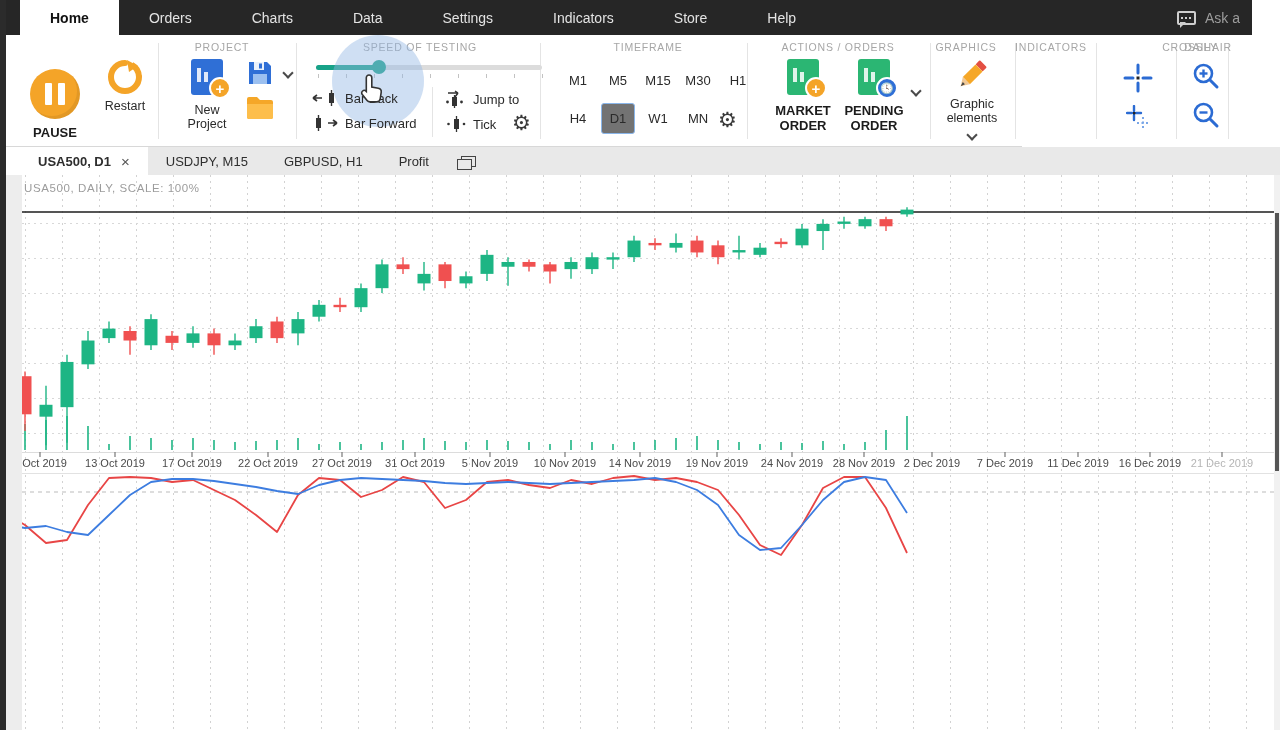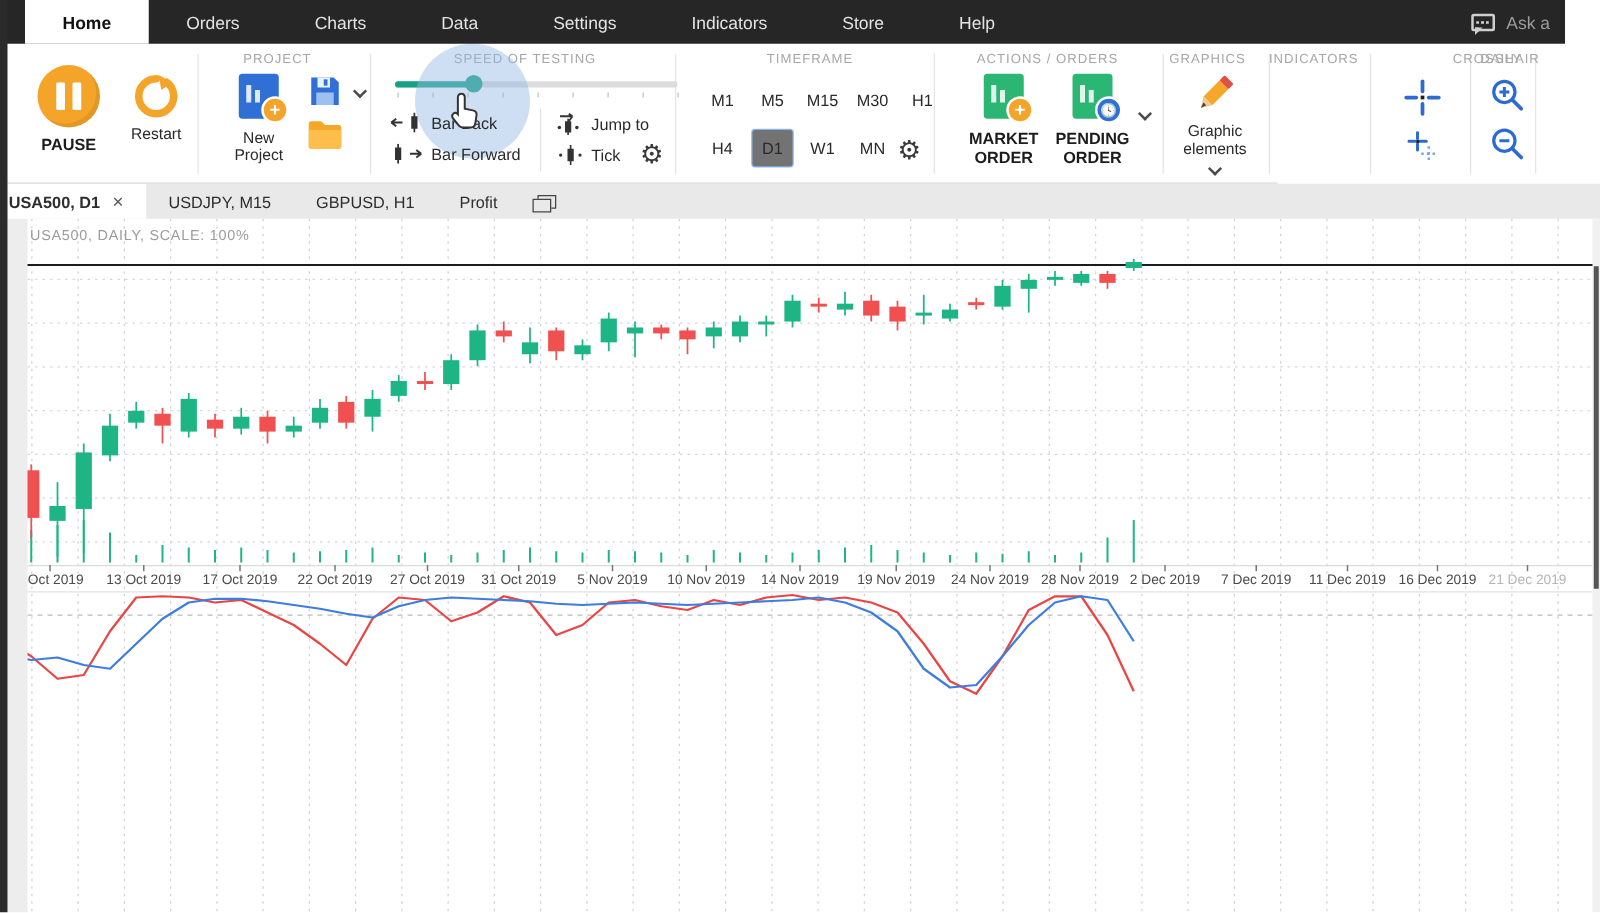--- a/index.html
+++ b/index.html
@@ -19,21 +19,21 @@
   .bubble::after { content:""; position:absolute; left:1px; bottom:-5px; border:3px solid transparent; border-top-color:#cfcfcf; border-left-color:#cfcfcf; }
 
   
   .ribbon { position:absolute; left:6px; top:35px; width:1016px; height:112px; background:#fff; border-bottom:1px solid #d8d8d8; z-index:30; }
   .sec-title { position:absolute; top:6px; font-size:10.5px; letter-spacing:.8px; color:#a6a6a6; white-space:nowrap; transform:translateX(-50%); }
   .vsep { position:absolute; top:8px; width:1px; height:96px; background:#e4e4e4; }
   .big-label { font-size:13px; font-weight:bold; color:#1c1c1c; text-align:center; line-height:15px; }
   .sm-label { font-size:12.5px; color:#2a2a2a; text-align:center; line-height:14px; }
   .chev { width:8px; height:8px; border-right:2px solid #4a4a4a; border-bottom:2px solid #4a4a4a; transform:rotate(45deg); display:inline-block; }
 
-  .pause-btn { position:absolute; left:18px; top:17px; width:62px; text-align:center; cursor:pointer; }
+  .pause-btn { position:absolute; left:18px; top:34px; width:62px; text-align:center; cursor:pointer; }
   .pause-circle { width:50px; height:50px; border-radius:50%; background:#F4A428; margin:0 auto; position:relative; box-shadow:inset -3px -3px 0 rgba(0,0,0,.07); }
   .pause-circle i { position:absolute; top:14px; width:7px; height:22px; background:#fff; border-radius:1px; }
   .pause-circle i:first-child { left:15px; } .pause-circle i:last-child { left:28px; }
   .restart-btn { position:absolute; left:90px; top:24px; width:58px; text-align:center; cursor:pointer; }
 
   .tf-grid { position:absolute; left:552px; top:26px; display:grid; grid-template-columns:repeat(5,40px); grid-auto-rows:38px; align-items:center; justify-items:center; }
   .tf-btn { font-size:13px; color:#2a2a2a; padding:7px 8px; border:1px solid transparent; border-radius:3px; cursor:pointer; }
   .tf-btn.selected { background:#737373; border-color:#8ab6ea; }
   .gear { font-family:"DejaVu Sans",sans-serif; font-size:21px; color:#3a3a3a; cursor:pointer; line-height:1; }
 
@@ -49,21 +49,21 @@
 
   .stackbtn { position:absolute; text-align:center; cursor:pointer; }
   .doc-icon { width:32px; height:36px; border-radius:3px; position:relative; margin:0 auto; }
   .doc-badge { position:absolute; right:-8px; bottom:-4px; width:22px; height:22px; border-radius:50%; display:flex; align-items:center; justify-content:center; color:#fff; font-weight:bold; font-size:15px; border:2px solid #fff; }
   .candle-marks::before { content:""; position:absolute; left:6px; top:9px; width:4px; height:14px; background:#fff; opacity:.85; }
   .candle-marks::after { content:""; position:absolute; left:13px; top:13px; width:4px; height:10px; background:#fff; opacity:.85; }
 
   
   .tabbar { position:absolute; left:6px; top:147px; width:1274px; height:28px; background:#e9e9e9; display:flex; align-items:stretch; z-index:20; }
   .tab { display:flex; align-items:center; gap:10px; padding:0 18px; font-size:13px; color:#2e2e2e; cursor:pointer; }
-  .tab.active { background:#fff; font-weight:bold; padding-left:1px; }
+  .tab.active { background:#fff; font-weight:bold; padding-left:32px; }
   .tab .close { font-size:15px; color:#555; font-weight:normal; cursor:pointer; }
   .cascade { width:15px; height:11px; border:1.5px solid #444; position:relative; margin-left:14px; align-self:center; cursor:pointer; background:#e9e9e9; }
   .cascade::before { content:""; position:absolute; left:-5px; top:2px; width:13px; height:9px; border:1.5px solid #444; background:#e9e9e9; }
 
   
   .chart-wrap { position:absolute; left:0; top:175px; width:1144px; height:555px; background:#fff; }
   .gutter { position:absolute; left:6px; top:0; width:16px; height:555px; background:#ededed; }
   svg text { font-family:"Liberation Sans","DejaVu Sans",sans-serif; }
 </style>
 </head>

